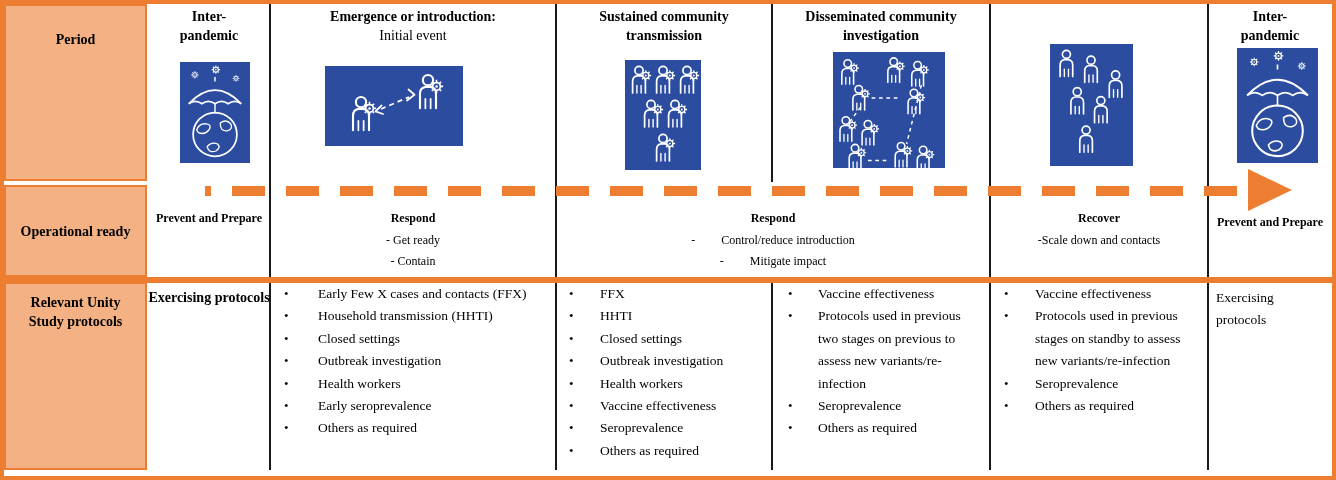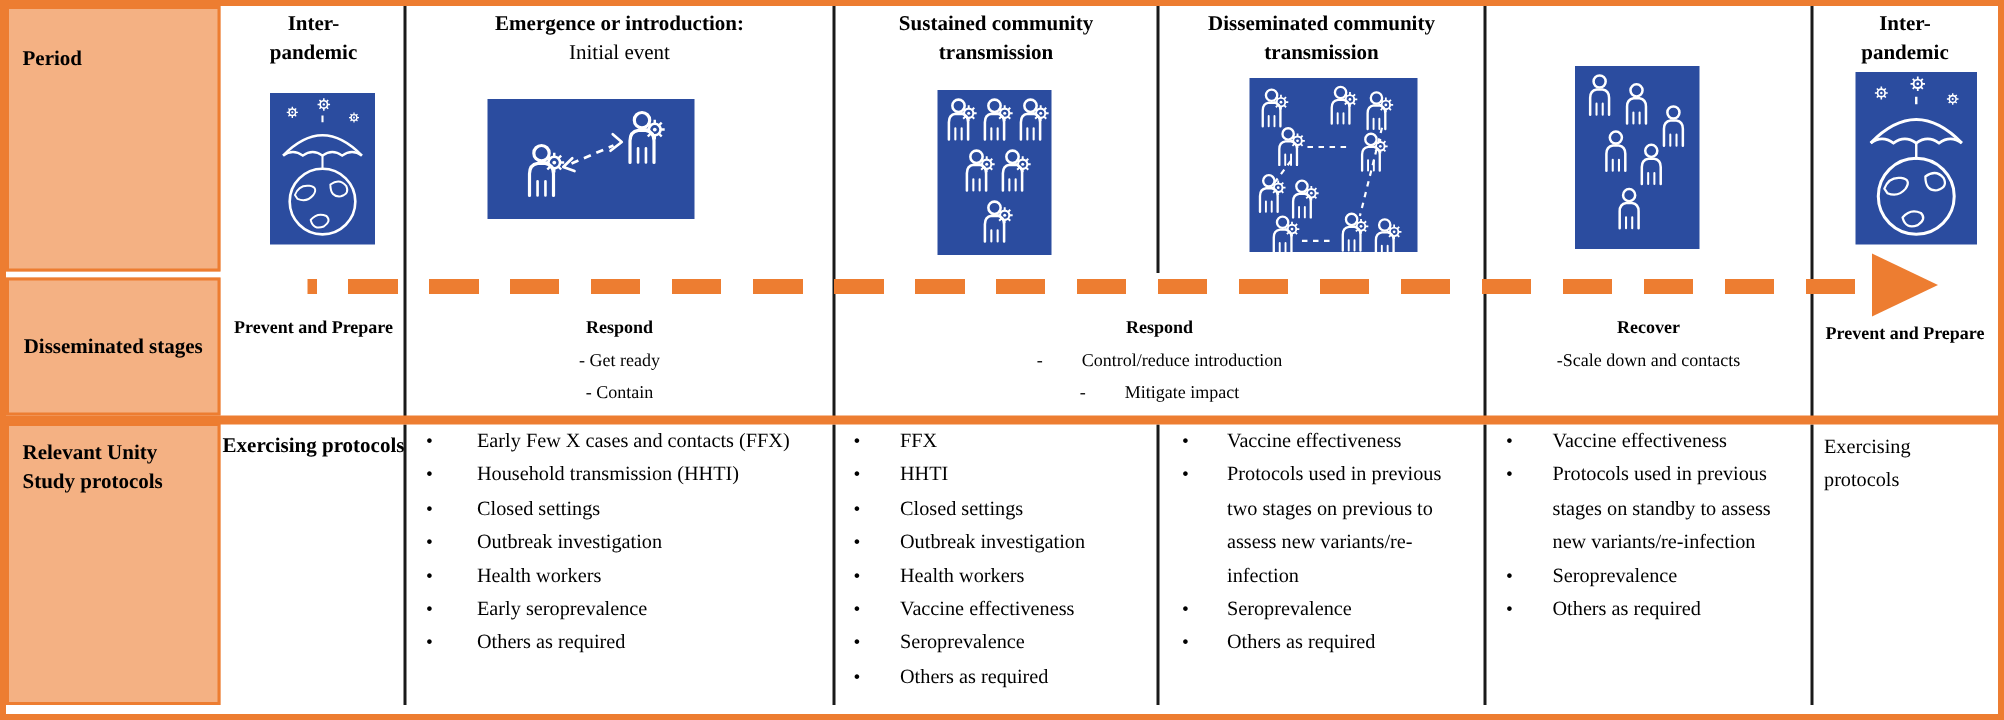--- a/index.html
+++ b/index.html
@@ -12,21 +12,21 @@
   *{margin:0;padding:0;box-sizing:border-box;}
   html,body{background:#fff;}
   body{font-family:"Liberation Serif","DejaVu Serif",serif;color:var(--ink);}
   .frame{position:relative;width:1336px;height:480px;background:#fff;overflow:hidden;}
   .outer-border{position:absolute;inset:0;border:4px solid var(--orange);z-index:40;pointer-events:none;}
   .hbar{position:absolute;left:0;top:277px;width:1336px;height:6px;background:var(--orange);z-index:30;}
 
   
   .label-cell{position:absolute;left:4px;width:143px;background:var(--orange-fill);
     border:2px solid var(--orange);font-weight:bold;font-size:14px;line-height:19px;
-    padding:0 9px;z-index:5;}
+    text-align:center;padding:0 9px;z-index:5;}
   .label-cell.c1{top:4px;height:177px;padding-top:24px;}
   .label-cell.c2{top:185px;height:92px;display:flex;align-items:center;justify-content:center;}
   .label-cell.c3{top:282px;height:188px;padding-top:9px;}
 
   
   .vline{position:absolute;width:2px;background:var(--line);z-index:10;}
 
   
   .ptitle{position:absolute;top:7px;text-align:center;font-size:14px;line-height:19px;z-index:6;}
   .ptitle .t{font-weight:bold;display:block;margin:0 auto;}
@@ -88,21 +88,21 @@
     </g>
   </defs>
 </svg>
 
 <div class="frame">
 
   <div class="label-cell c1">
     <span>Period</span>
   </div>
   <div class="label-cell c2">
-    <span>Disseminated stages</span>
+    <span>Operational ready</span>
   </div>
   <div class="label-cell c3">
     <span>Relevant Unity Study protocols</span>
   </div>
 
   <div class="vline" style="left:269px;top:4px;height:274px;"></div>
   <div class="vline" style="left:555px;top:4px;height:274px;"></div>
   <div class="vline" style="left:771px;top:4px;height:178px;"></div>
   <div class="vline" style="left:989px;top:4px;height:274px;"></div>
   <div class="vline" style="left:1207px;top:4px;height:274px;"></div>
@@ -117,21 +117,21 @@
     <span class="t" style="max-width:72px;">Inter-pandemic</span>
   </div>
   <div class="ptitle" style="left:556px;width:216px;">
     <span class="t" style="max-width:180px;">Sustained community transmission</span>
   </div>
   <div class="ptitle" style="left:270px;width:286px;">
     <span class="t">Emergence or introduction:</span>
     <span class="s">Initial event</span>
   </div>
   <div class="ptitle" style="left:772px;width:218px;">
-    <span class="t" style="max-width:195px;">Disseminated community transmission</span>
+    <span class="t" style="max-width:195px;">Disseminated community investigation</span>
   </div>
   <div class="ptitle" style="left:1208px;width:124px;">
     <span class="t" style="max-width:72px;">Inter-pandemic</span>
   </div>
 
   <div class="tile" style="left:180px;top:62px;width:70px;height:101px;">
     <svg viewBox="0 0 80 112">
         <use href="#g-umbrella-globe"></use>
       </svg>
   </div>

